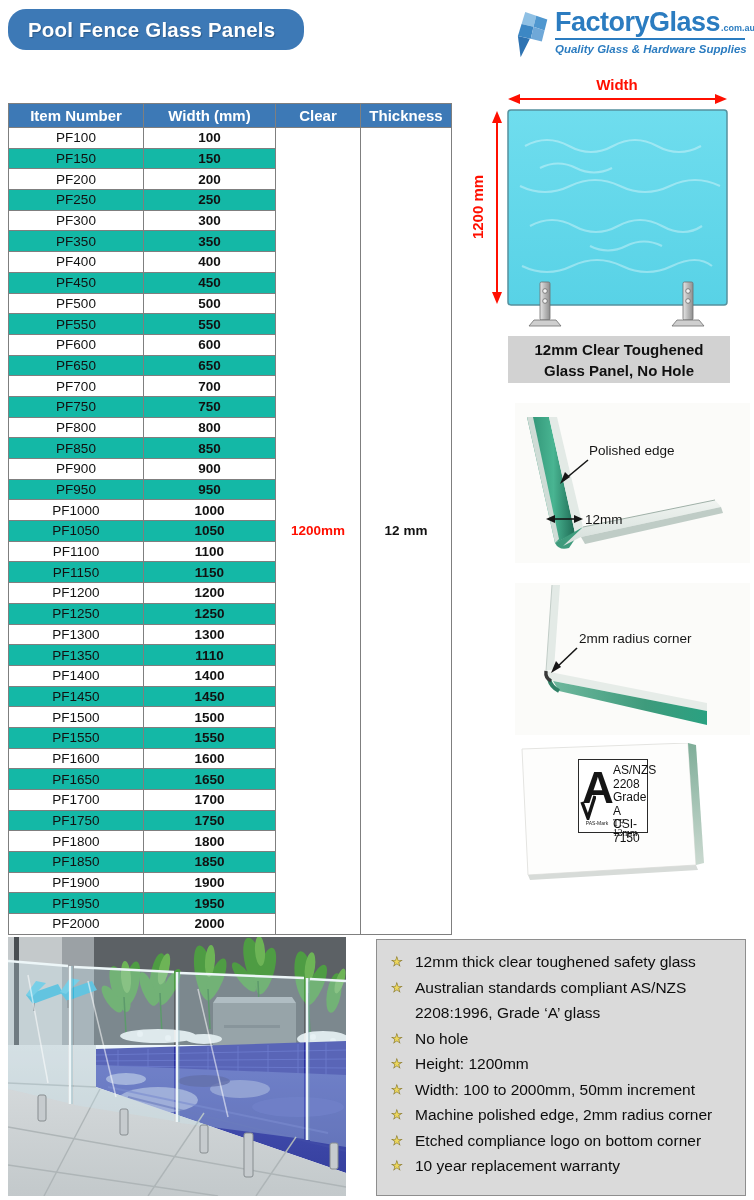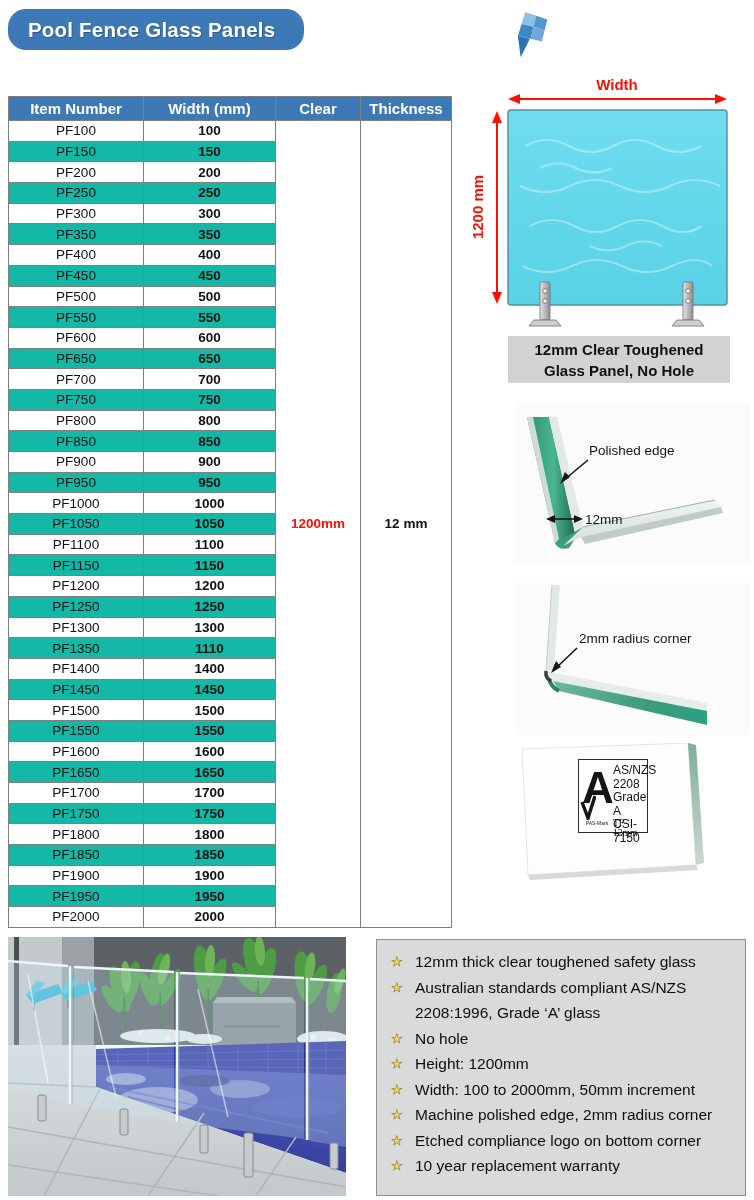--- a/index.html
+++ b/index.html
@@ -22,21 +22,21 @@
   .logo{left:505px;top:8px;width:244px;height:56px;display:flex;align-items:flex-start;}
   .logo-icon{width:46px;height:56px;flex:0 0 46px;}
   .logo-right{margin-left:4px;}
   .logo-brandline{display:flex;align-items:baseline;}
   .logo-brand{font-size:27px;font-weight:bold;color:#2B7CC0;letter-spacing:-0.5px;line-height:28px;}
   .logo-domain{font-size:9px;font-weight:bold;color:#2B7CC0;margin-left:1px;}
   .logo-rule{height:2px;background:#2B7CC0;margin:2px 0 3px 0;width:190px;}
   .logo-tagline{font-size:11.5px;font-style:italic;font-weight:bold;color:#2B7CC0;}
 
   
-  .spec-wrap{left:8px;top:96px;}
+  .spec-wrap{left:8px;top:103px;}
   table.spec{border-collapse:collapse;table-layout:fixed;width:443px;border:1.5px solid #3c3c3c;}
   table.spec th{
     background:#3D79B6;color:#fff;font-weight:bold;font-size:15px;height:23px;
     border:1px solid #7f7f7f;padding:0;text-align:center;
   }
   table.spec td{
     border:1px solid #7f7f7f;font-size:13.5px;height:19.7px;padding:0;
     text-align:center;background:#fff;
   }
   table.spec tr.alt td{background:#14b8a6;}
@@ -99,20 +99,28 @@
 <div class="abs banner">Pool Fence Glass Panels</div>
 
 <div class="abs logo">
   <svg class="logo-icon" viewBox="0 0 50 56">
     <polygon points="22,2 34,6 31,18 18,15" fill="#8FC0E4"></polygon>
     <polygon points="34,6 46,10 43,22 31,18" fill="#4F97CF"></polygon>
     <polygon points="18,15 31,18 28,31 14,28" fill="#3C87C4"></polygon>
     <polygon points="31,18 43,22 40,34 28,31" fill="#6FA8D8"></polygon>
     <polygon points="14,28 27,31 17,51" fill="#2E73B2"></polygon>
   </svg>
+  <div class="logo-right">
+    <div class="logo-brandline">
+      <span class="logo-brand">FactoryGlass</span>
+      <span class="logo-domain">.com.au</span>
+    </div>
+    <div class="logo-rule"></div>
+    <div class="logo-tagline">Quality Glass &amp; Hardware Supplies</div>
+  </div>
 </div>
 
 <div class="abs spec-wrap">
   <table class="spec">
     <colgroup>
       <col class="col-item">
         <col class="col-width">
         <col class="col-height">
         <col class="col-thick">
     </colgroup>

